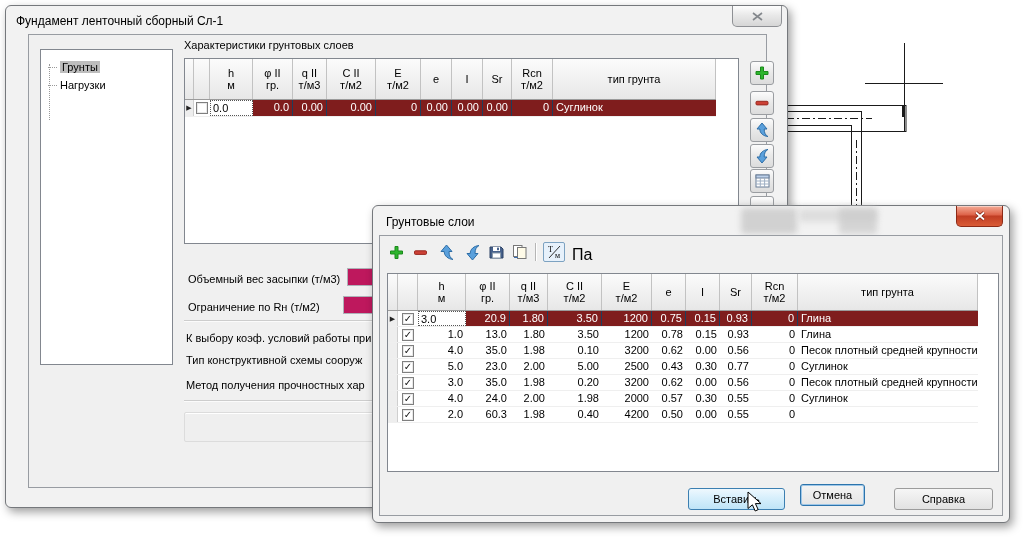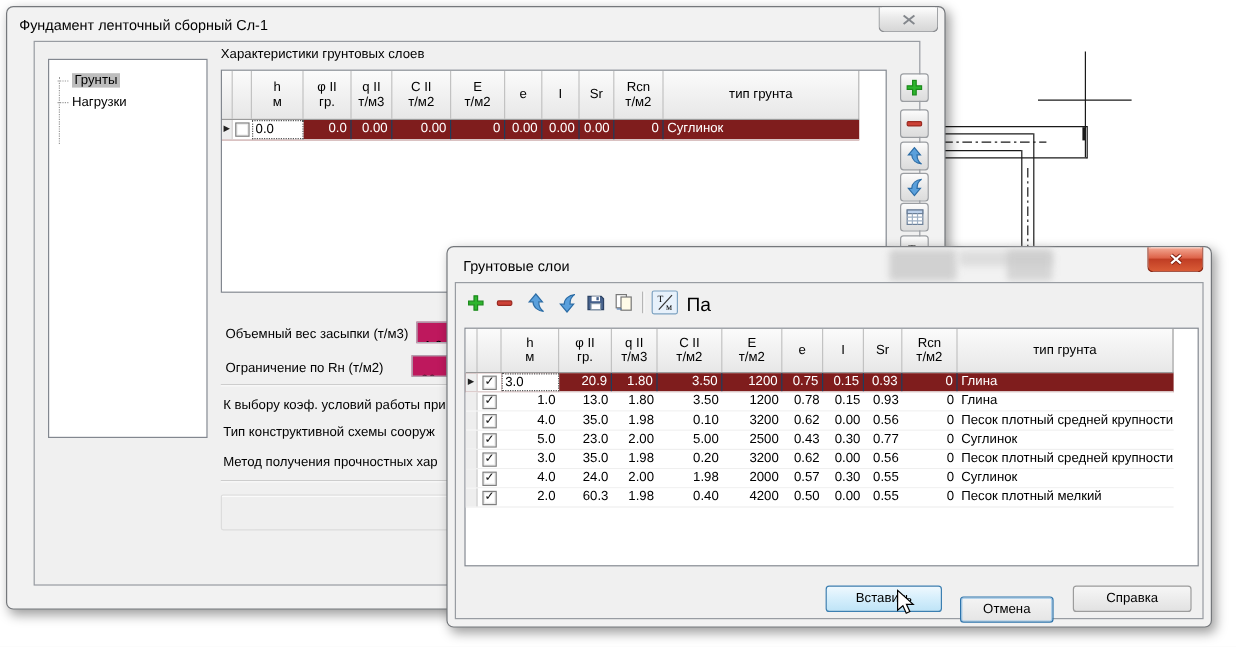--- a/index.html
+++ b/index.html
@@ -403,28 +403,27 @@
           </div>
         <div class="gc n">2.0</div>
         <div class="gc n">60.3</div>
         <div class="gc n">1.98</div>
         <div class="gc n">0.40</div>
         <div class="gc n">4200</div>
         <div class="gc n">0.50</div>
         <div class="gc n">0.00</div>
         <div class="gc n">0.55</div>
         <div class="gc n">0</div>
-        <div class="gc t">Песок плотный мелкий</div>
       </div>
     </div>
 
     <div class="pushbtn b-hover" style="left:308px;top:252px;width:97px">
         <span>Вставить</span>
       </div>
-    <div class="pushbtn b-default" style="left:420px;top:261px;width:78px">
+    <div class="pushbtn b-default" style="left:420px;top:248px;width:65px">
         <span>Отмена</span>
       </div>
     <div class="pushbtn b-plain" style="left:514px;top:252px;width:99px">
         <span>Справка</span>
       </div>
   </div>
 </div>
 
 <svg class="abs" style="left:747px;top:491px;z-index:5" width="18" height="22">
   <path d="M1 1 L1 17.5 L5.4 13.8 L8.2 20 L11.2 18.6 L8.4 12.6 L14 12.6 Z" fill="#fff" stroke="#000" stroke-width="1"></path>

